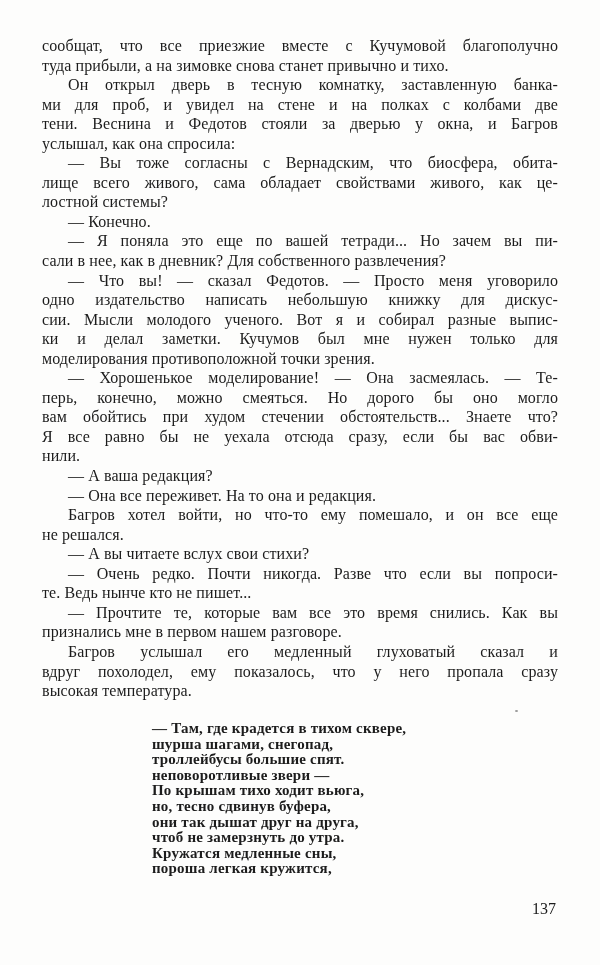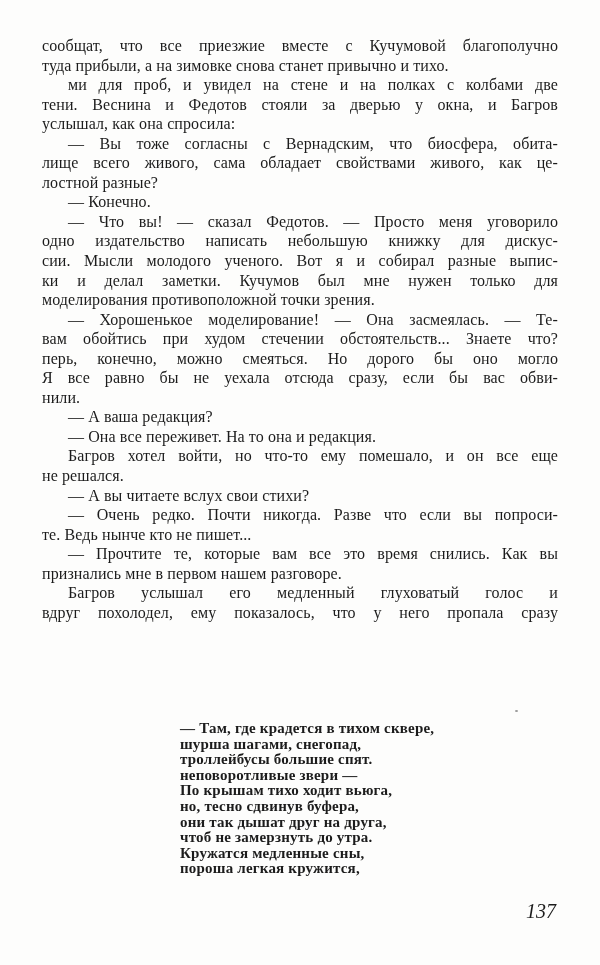--- a/index.html
+++ b/index.html
@@ -30,36 +30,35 @@
   }
   .line.last {
     text-align: center;
     text-align-last: left;
   }
   .para.indent .line:first-child {
     text-indent: 26px;
   }
   .poem {
     position: absolute;
-    left: 180px;
+    left: 152px;
     top: 721px;
   }
   .poem-line {
     font-size: 15px;
     line-height: 15.6px;
     font-weight: bold;
     letter-spacing: 0.2px;
     white-space: nowrap;
   }
   .page-number {
     position: absolute;
     top: 900px;
     right: 44px;
-    font-size: 20px;
-    font-style: italic;
+    font-size: 16px;
   }
   .speck {
     position: absolute;
     left: 515px;
     top: 710px;
     width: 3px;
     height: 2px;
     border-radius: 50%;
     opacity: 0.45;
   }
@@ -67,43 +66,48 @@
 </head>
 <body>
 
 <div class="page" style="background: rgb(253, 253, 252); color: rgb(28, 28, 28);">
   <div class="prose" id="prose">
       <div class="para">
         <div class="line">сообщат, что все приезжие вместе с Кучумовой благополучно</div>
         <div class="line last">туда прибыли, а на зимовке снова станет привычно и тихо.</div>
       </div>
       <div class="para indent">
+        <div class="line">Он открыл дверь в тесную комнатку, заставленную банка-</div>
         <div class="line">ми для проб, и увидел на стене и на полках с колбами две</div>
         <div class="line">тени. Веснина и Федотов стояли за дверью у окна, и Багров</div>
         <div class="line last">услышал, как она спросила:</div>
       </div>
       <div class="para indent">
         <div class="line">— Вы тоже согласны с Вернадским, что биосфера, обита-</div>
         <div class="line">лище всего живого, сама обладает свойствами живого, как це-</div>
-        <div class="line last">лостной разные?</div>
+        <div class="line last">лостной системы?</div>
       </div>
       <div class="para indent">
         <div class="line last">— Конечно.</div>
+      </div>
+      <div class="para indent">
+        <div class="line">— Я поняла это еще по вашей тетради... Но зачем вы пи-</div>
+        <div class="line last">сали в нее, как в дневник? Для собственного развлечения?</div>
       </div>
       <div class="para indent">
         <div class="line">— Что вы! — сказал Федотов. — Просто меня уговорило</div>
         <div class="line">одно издательство написать небольшую книжку для дискус-</div>
         <div class="line">сии. Мысли молодого ученого. Вот я и собирал разные выпис-</div>
         <div class="line">ки и делал заметки. Кучумов был мне нужен только для</div>
         <div class="line last">моделирования противоположной точки зрения.</div>
       </div>
       <div class="para indent">
         <div class="line">— Хорошенькое моделирование! — Она засмеялась. — Те-</div>
+        <div class="line">перь, конечно, можно смеяться. Но дорого бы оно могло</div>
         <div class="line">вам обойтись при худом стечении обстоятельств... Знаете что?</div>
-        <div class="line">перь, конечно, можно смеяться. Но дорого бы оно могло</div>
         <div class="line">Я все равно бы не уехала отсюда сразу, если бы вас обви-</div>
         <div class="line last">нили.</div>
       </div>
       <div class="para indent">
         <div class="line last">— А ваша редакция?</div>
       </div>
       <div class="para indent">
         <div class="line last">— Она все переживет. На то она и редакция.</div>
       </div>
       <div class="para indent">
@@ -115,22 +119,23 @@
       </div>
       <div class="para indent">
         <div class="line">— Очень редко. Почти никогда. Разве что если вы попроси-</div>
         <div class="line last">те. Ведь нынче кто не пишет...</div>
       </div>
       <div class="para indent">
         <div class="line">— Прочтите те, которые вам все это время снились. Как вы</div>
         <div class="line last">признались мне в первом нашем разговоре.</div>
       </div>
       <div class="para indent">
-        <div class="line">Багров услышал его медленный глуховатый голос и</div>
+        <div class="line">Багров услышал его медленный глуховатый сказал и</div>
         <div class="line">вдруг похолодел, ему показалось, что у него пропала сразу</div>
+        <div class="line last">высокая температура.</div>
       </div>
     </div>
   <div class="poem" id="poem">
       <div class="poem-line">— Там, где крадется в тихом сквере,</div>
       <div class="poem-line">шурша шагами, снегопад,</div>
       <div class="poem-line">троллейбусы большие спят.</div>
       <div class="poem-line">неповоротливые звери —</div>
       <div class="poem-line">По крышам тихо ходит вьюга,</div>
       <div class="poem-line">но, тесно сдвинув буфера,</div>
       <div class="poem-line">они так дышат друг на друга,</div>

